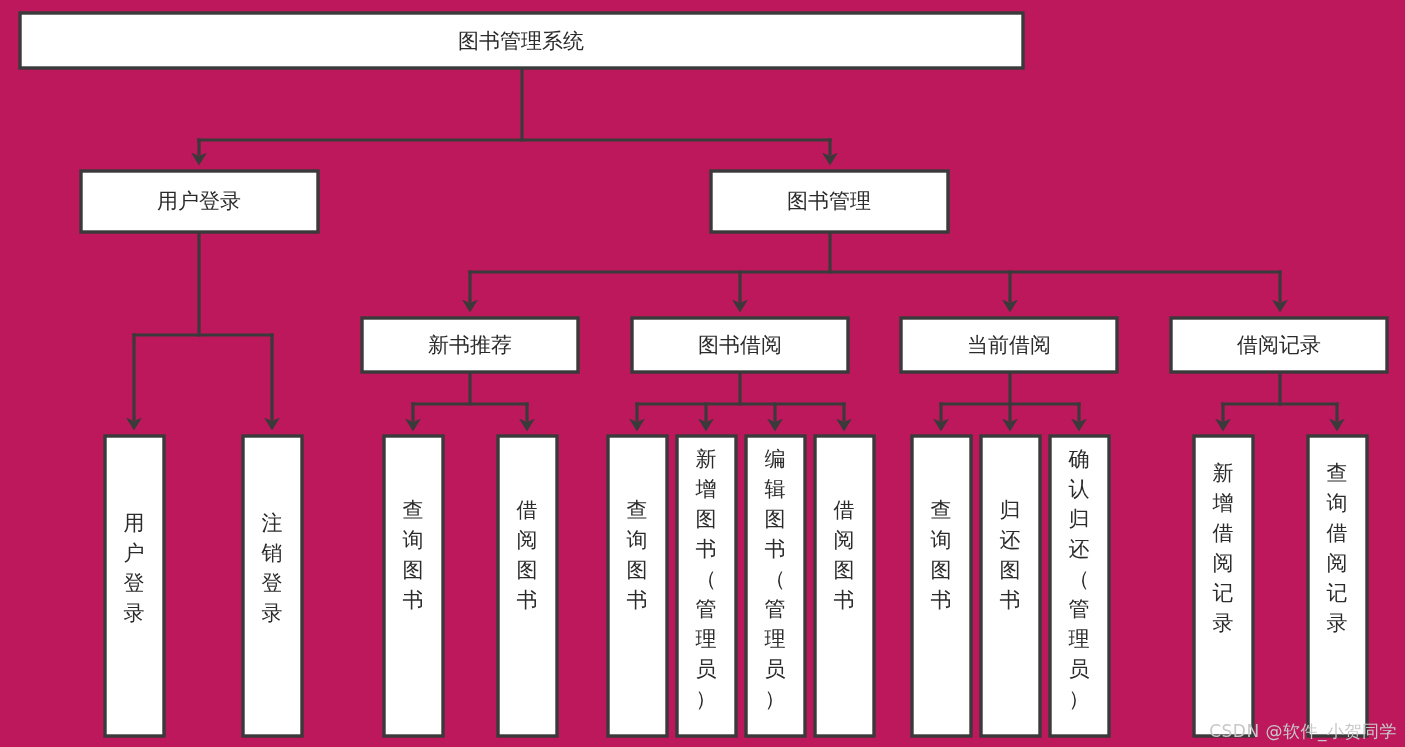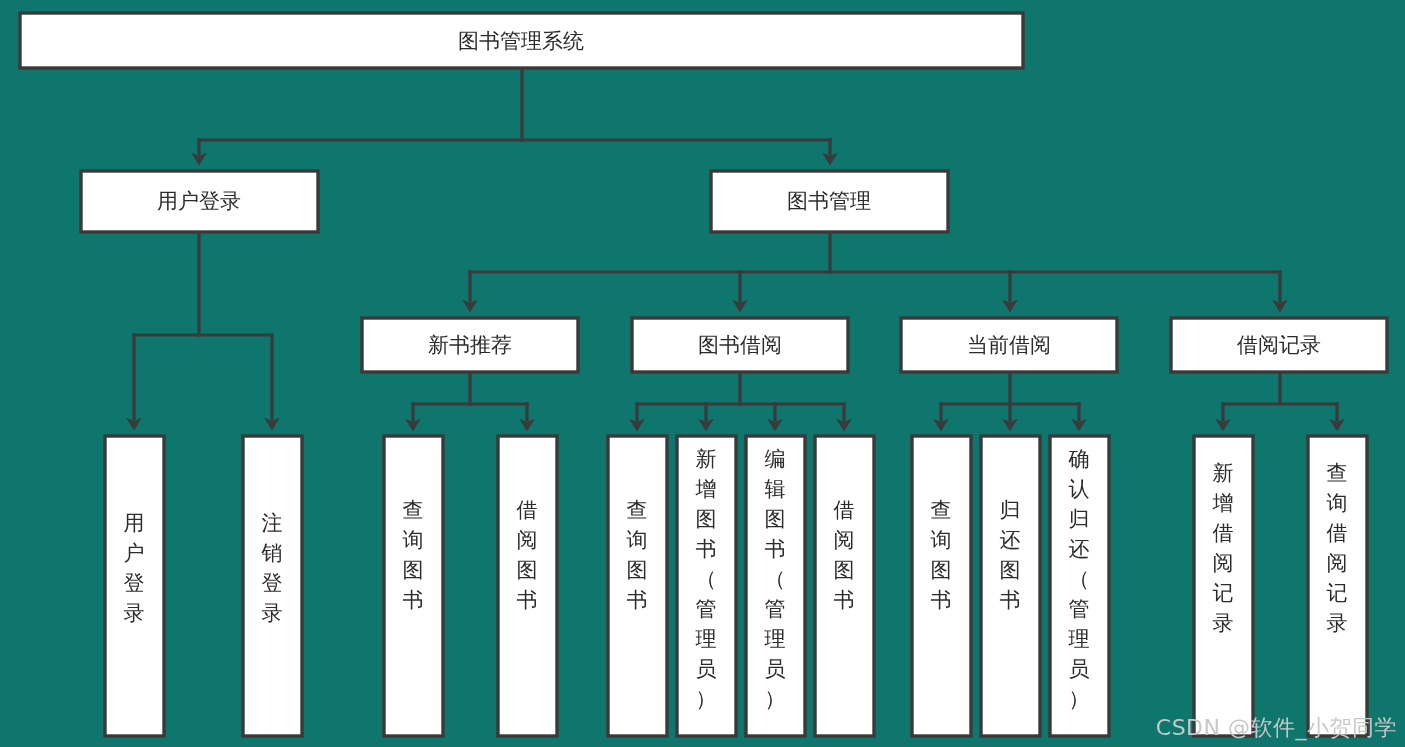--- a/index.html
+++ b/index.html
@@ -1,27 +1,27 @@
 <!DOCTYPE html>
 <html><head>
 <meta charset="utf-8">
 <style>
   html,body{margin:0;padding:0;background:#ffffff;}
   body{width:1405px;height:747px;overflow:hidden;
        font-family:"DejaVu Sans","Liberation Sans",sans-serif;}
-  #stage{position:relative;width:1405px;height:747px;background:#0f766e;}
+  #stage{position:relative;width:1405px;height:747px;background:#be185d;}
   svg#diagram{position:absolute;left:0;top:0;width:1405px;height:747px;}
   .box{fill:#ffffff;stroke:#3a3a3a;stroke-width:3.4;}
   .conn{stroke:#3a3a3a;stroke-width:3.2;fill:none;stroke-linecap:square;}
   .arrowhead{fill:#3a3a3a;}
   .nodetext{fill:#2b2b2b;font-family:"DejaVu Sans","Liberation Sans",sans-serif;
             font-size:21px;text-anchor:middle;dominant-baseline:middle;}
   .vtext{fill:#2b2b2b;font-family:"DejaVu Sans","Liberation Sans",sans-serif;
          font-size:21px;text-anchor:middle;}
-  .wmark{position:absolute;right:8px;bottom:4px;color:#c8c8c8;font-size:22px;
+  .wmark{position:absolute;right:8px;bottom:4px;color:#c8c8c8;font-size:17px;
          letter-spacing:.5px;white-space:nowrap;
          font-family:"DejaVu Sans","Liberation Sans",sans-serif;text-align:center;}
 </style>
 </head>
 <body>
 
 <div id="stage">
 
   <svg id="diagram" viewBox="0 0 1405 747">
     <defs>

